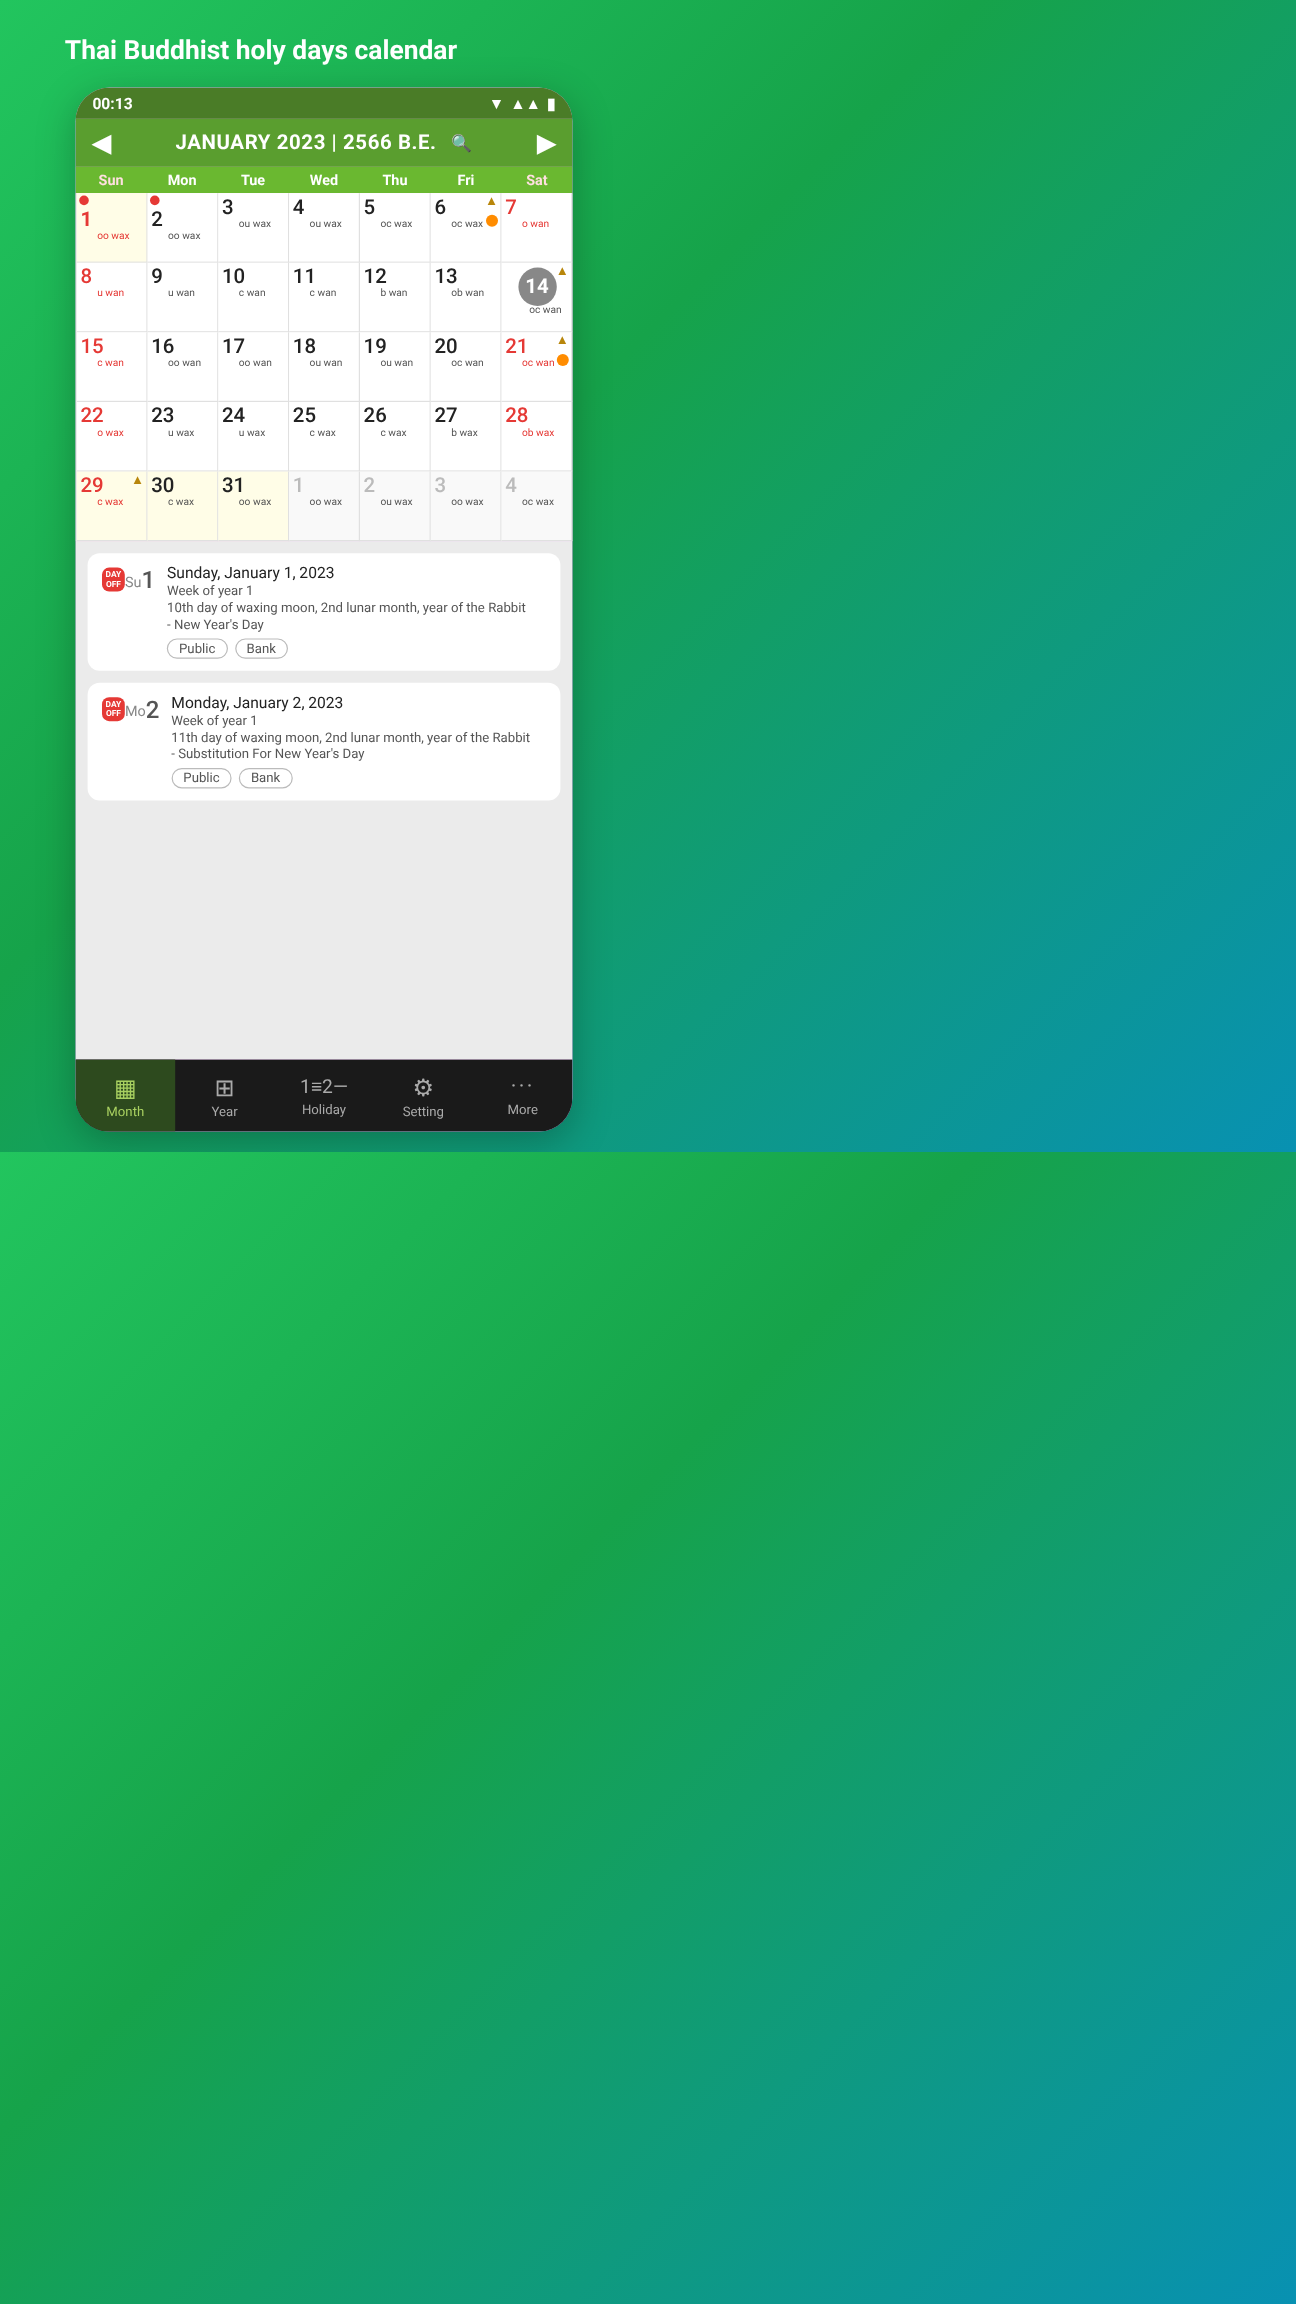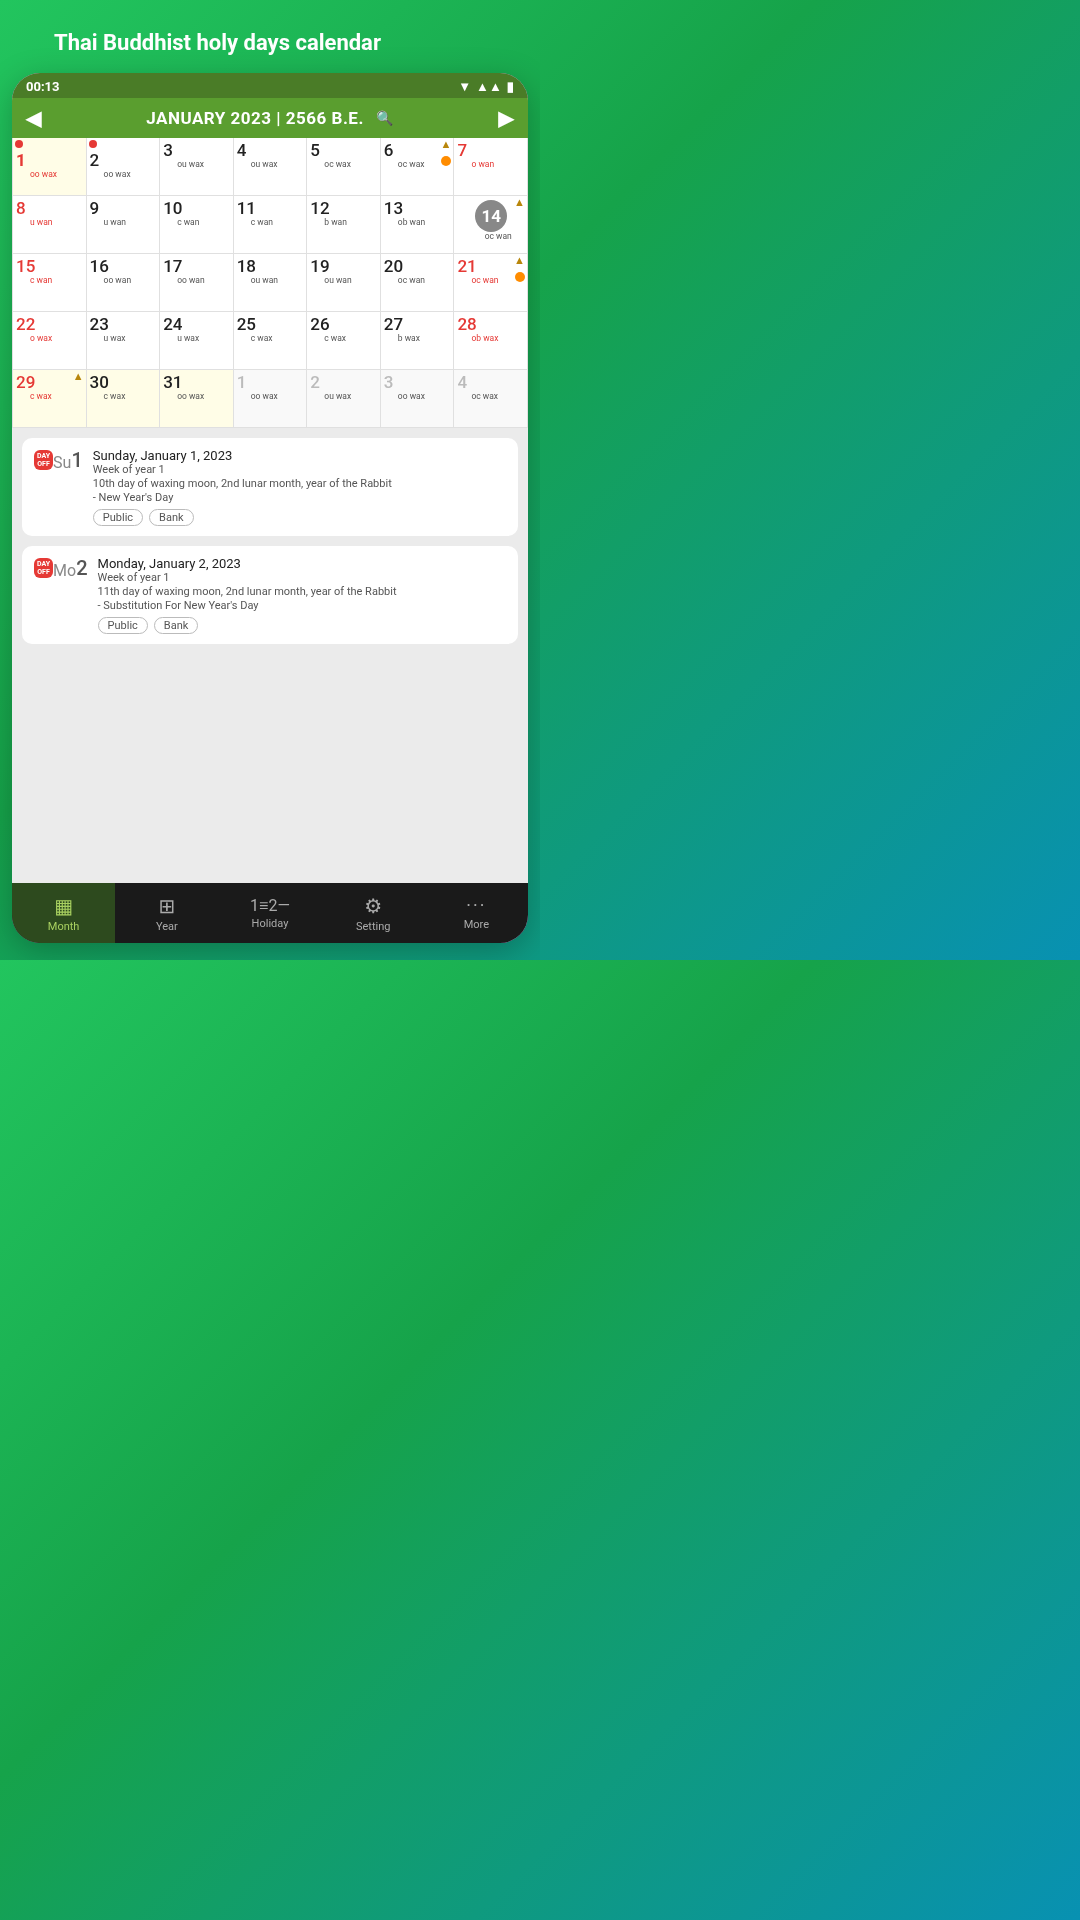--- a/index.html
+++ b/index.html
@@ -26,21 +26,21 @@
     .app-title {
       color: white;
       font-size: 22px;
       font-weight: bold;
       text-align: left;
       width: 440px;
       margin-bottom: 18px;
       padding-left: 4px;
     }
     .phone-frame {
-      width: 516px;
+      width: 414px;
       height: 870px;
       background: #f0abfc;
       border-radius: 28px;
       overflow: hidden;
       box-shadow: 0 8px 32px rgba(0,0,0,0.25);
       display: flex;
       flex-direction: column;
     }
     .status-bar {
       background: #4a7c27;
@@ -191,21 +191,21 @@
       background: #e53935;
       color: white;
       font-size: 7px;
       font-weight: bold;
       border-radius: 6px;
       padding: 2px 3px;
       text-align: center;
       line-height: 1.2;
     }
     .event-day-abbr {
-      font-size: 16px;
+      font-size: 12px;
       color: #888;
       margin-top: 4px;
       text-align: right;
     }
     .event-day-num {
       font-size: 20px;
       color: #555;
       font-weight: 500;
     }
     .event-details {
@@ -295,20 +295,29 @@
 
     <div class="calendar-header">
       <span class="nav-arrow">◀</span>
       <div class="calendar-header-title">
         <span>JANUARY 2023 | 2566 B.E.</span>
         <span class="search-icon-small">🔍</span>
       </div>
       <span class="nav-arrow">▶</span>
     </div>
 
+    <div class="day-headers">
+      <div class="day-header sun">Sun</div>
+      <div class="day-header">Mon</div>
+      <div class="day-header">Tue</div>
+      <div class="day-header">Wed</div>
+      <div class="day-header">Thu</div>
+      <div class="day-header">Fri</div>
+      <div class="day-header sat">Sat</div>
+    </div>
 
     <div class="calendar-grid">
 
       <div class="cal-cell yellow-bg">
         <div class="dot-red-top"></div>
         <div style="margin-top:10px;">
           <div class="date-num bold-red">1</div>
           <div class="lunar-text red">oo wax</div>
         </div>
       </div>

